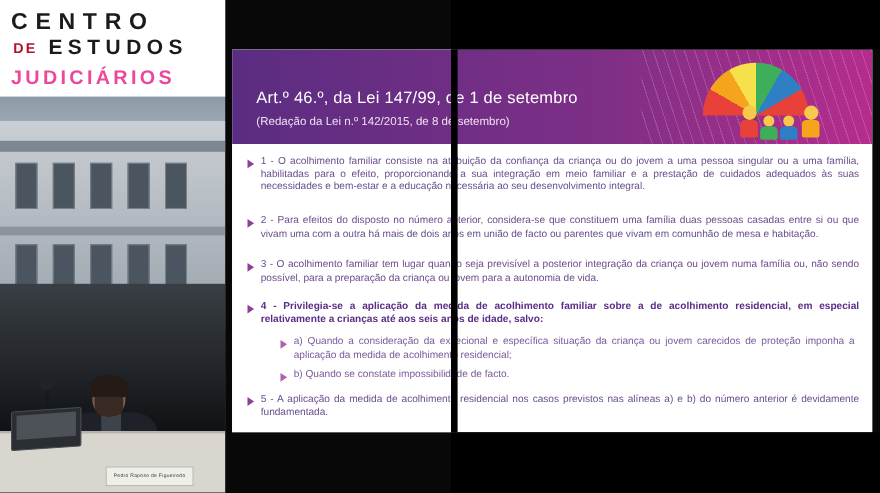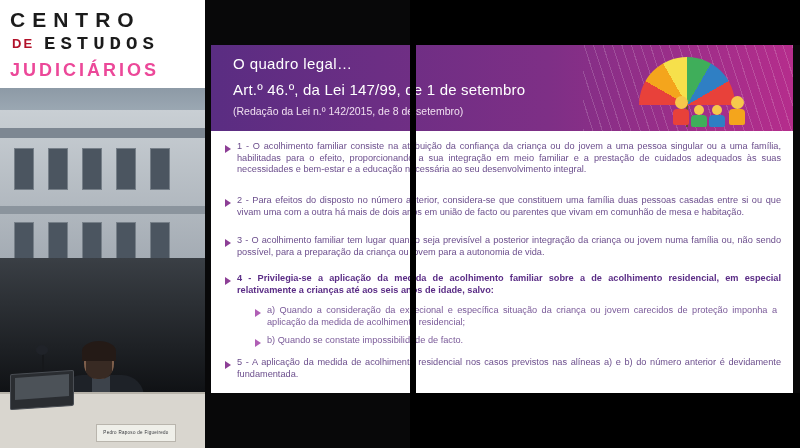--- a/index.html
+++ b/index.html
@@ -302,21 +302,21 @@
 </head>
 <body>
 
 <div id="stage">
 
   <div id="video-panel">
 
     <div class="banner">
       <div class="banner-line l1">CENTRO</div>
       <div class="banner-de">DE</div>
-      <div class="banner-line l2" style="left:44px;font-family:Liberation Mono, monospace;">ESTUDOS</div>
+      <div class="banner-line l2" style="left:44px;">ESTUDOS</div>
       <div class="banner-line l3">JUDICIÁRIOS</div>
     </div>
 
     <div class="sky"></div>
     <div class="facade">
       <div class="cornice"></div>
       <div class="band"></div>
       <div class="window" style="left:14px;  top:38px; width:18px; height:40px;"></div>
       <div class="window" style="left:48px;  top:38px; width:18px; height:40px;"></div>
       <div class="window" style="left:82px;  top:38px; width:18px; height:40px;"></div>
@@ -369,21 +369,20 @@
         </div>
         <div class="fam c">
           <div class="head"></div>
           <div class="body"></div>
         </div>
         <div class="fam d">
           <div class="head"></div>
           <div class="body"></div>
         </div>
 
-        <div class="hdr-title">O quadro legal…</div>
         <div class="hdr-sub1">Art.º 46.º, da Lei 147/99, de 1 de setembro</div>
         <div class="hdr-sub2">(Redação da Lei n.º 142/2015, de 8 de setembro)</div>
       </div>
 
       <div class="slide-body">
 
         <div class="bullet-row" style="top:10px;">
           <div class="tri"></div>
           <div class="btxt">1 - O acolhimento familiar consiste na atribuição da confiança da criança ou do jovem a uma pessoa singular ou a uma família, habilitadas para o efeito, proporcionando a sua integração em meio familiar e a prestação de cuidados adequados às suas necessidades e bem-estar e a educação necessária ao seu desenvolvimento integral.</div>
         </div>

